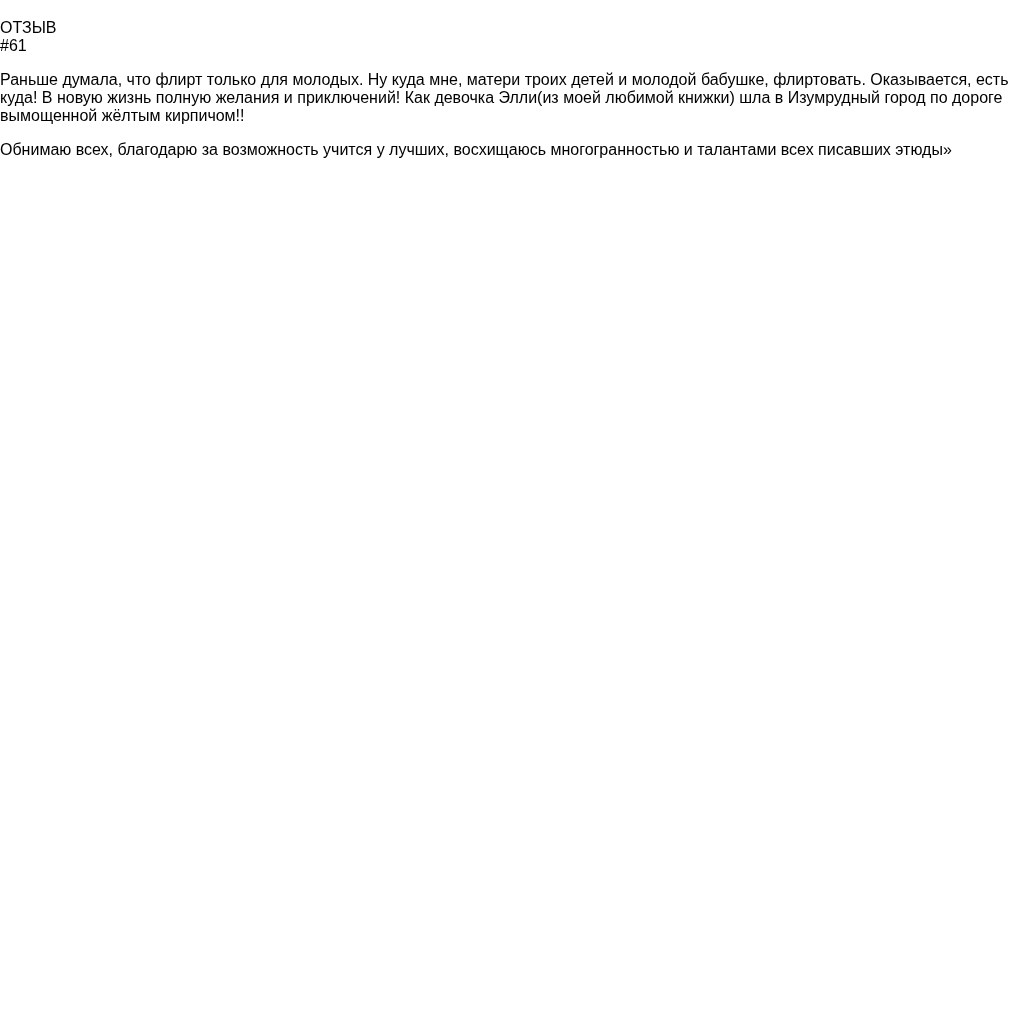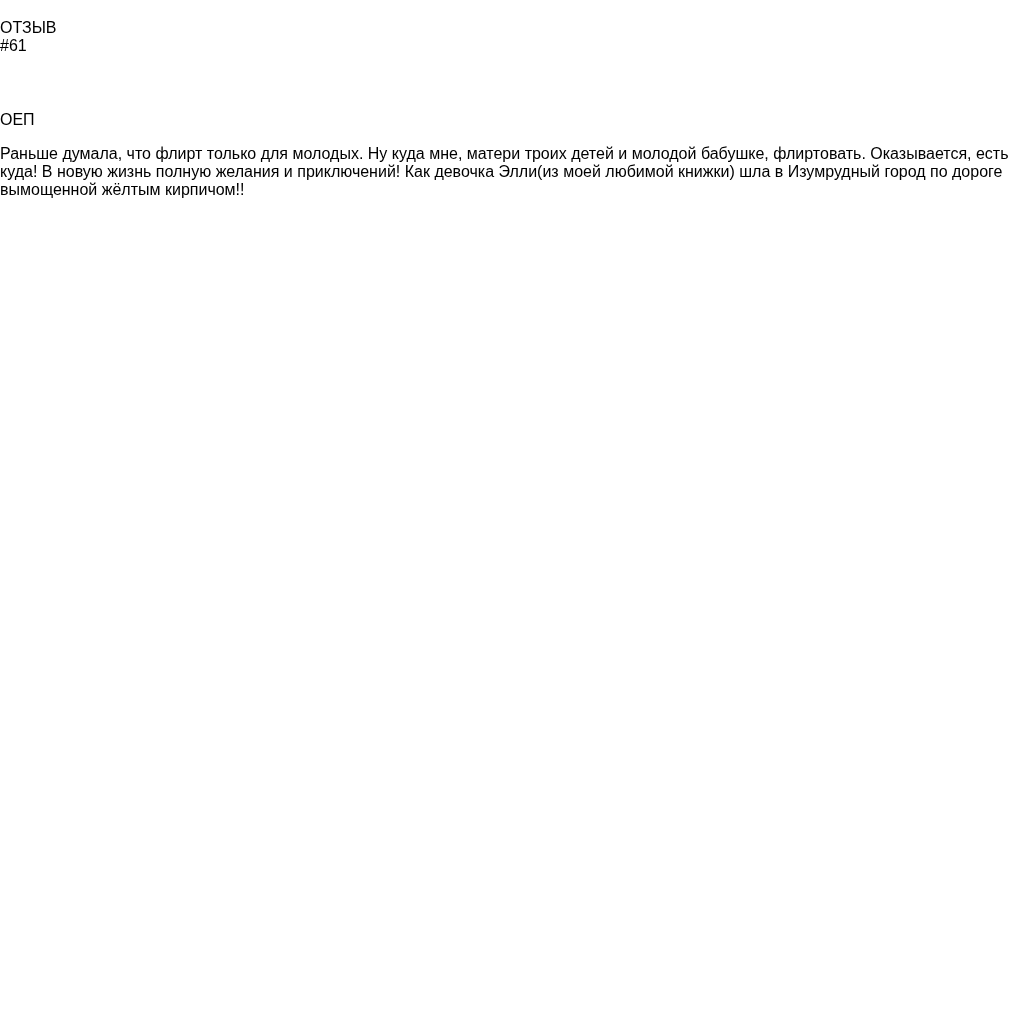--- a/index.html
+++ b/index.html
@@ -197,33 +197,21 @@
     <div class="strip bark-4"></div>
     <div class="strip bark-5"></div>
     <div class="bg-overlay-light"></div>
     <div class="bg-vignette"></div>
   </div>
 
   <div class="outline-word">ОТЗЫВ</div>
 
   <div class="outline-number">#61</div>
 
-  <div class="logo-block">
-    <div class="logo-mark">
-      <svg viewBox="0 0 52 52" width="52" height="52" aria-hidden="true">
-        <path d="M8 4 L16 18 M44 4 L36 18" stroke="#ffffff" stroke-width="3.5" fill="none" stroke-linecap="round"></path>
-        <circle cx="26" cy="30" r="19" fill="none" stroke="#ffffff" stroke-width="3.5"></circle>
-        <circle cx="19" cy="26" r="2.6" fill="#ffffff"></circle>
-        <circle cx="33" cy="26" r="2.6" fill="#ffffff"></circle>
-        <path d="M26 30 L26 40" stroke="#ffffff" stroke-width="3" stroke-linecap="round"></path>
-        <path d="M18 36 L34 36" stroke="#ffffff" stroke-width="3" stroke-linecap="round"></path>
-      </svg>
-    </div>
-    <div class="logo-text">ОЕП</div>
-  </div>
 
   <div class="card">
     <div class="card-inner">
       <p class="para">Раньше думала, что флирт только для молодых. Ну куда мне, матери троих детей и молодой бабушке, флиртовать. Оказывается, есть куда! В новую жизнь полную желания и приключений! Как девочка Элли(из моей любимой книжки) шла в Изумрудный город по дороге вымощенной жёлтым кирпичом!!</p>
+      <p class="para">Обнимаю всех, благодарю за возможность учится у лучших, восхищаюсь многогранностью и талантами всех писавших этюды»</p>
     </div>
   </div>
 
 </div>
 
 </body></html>

